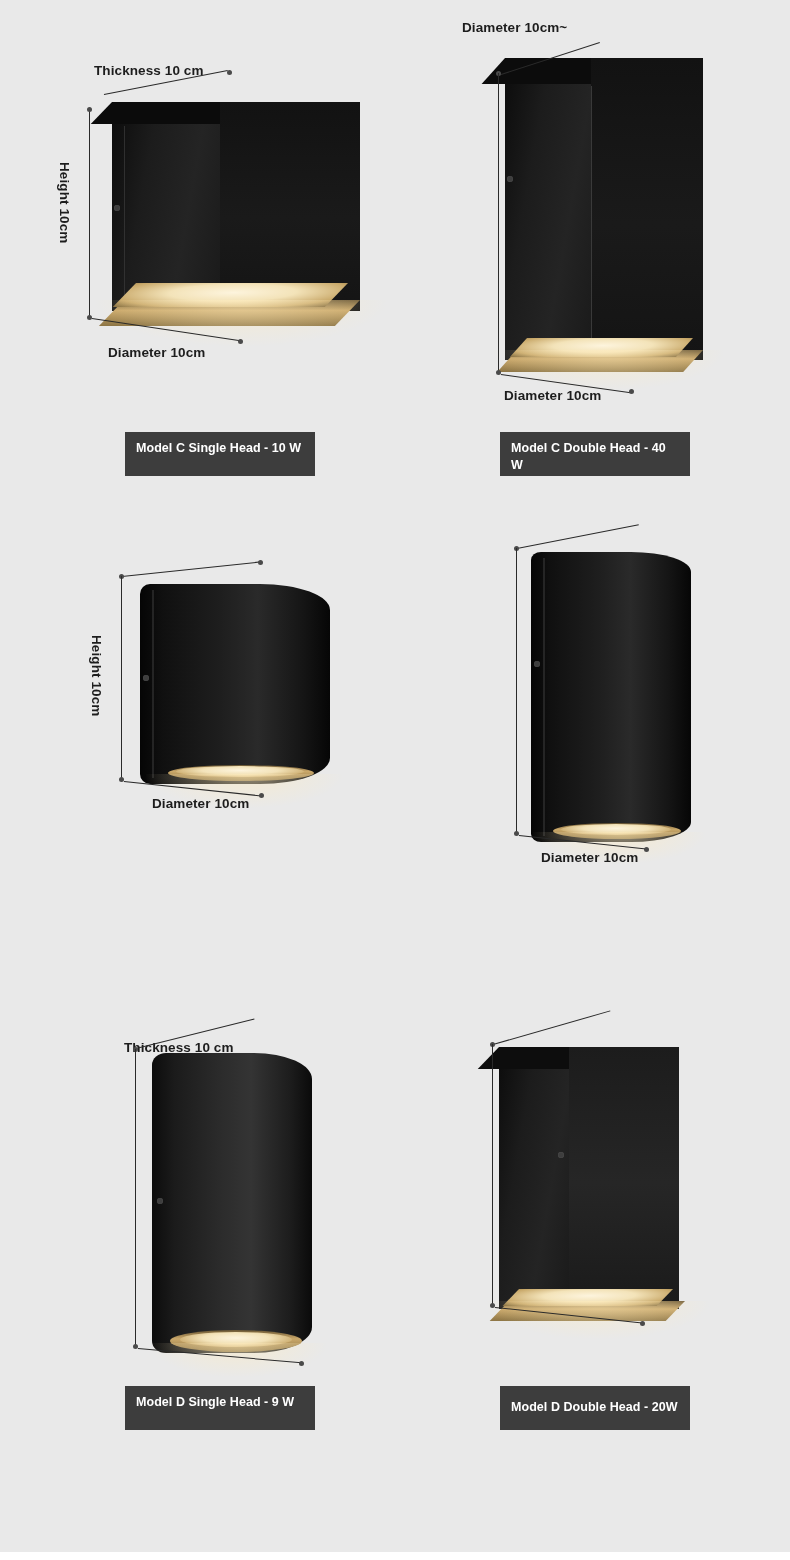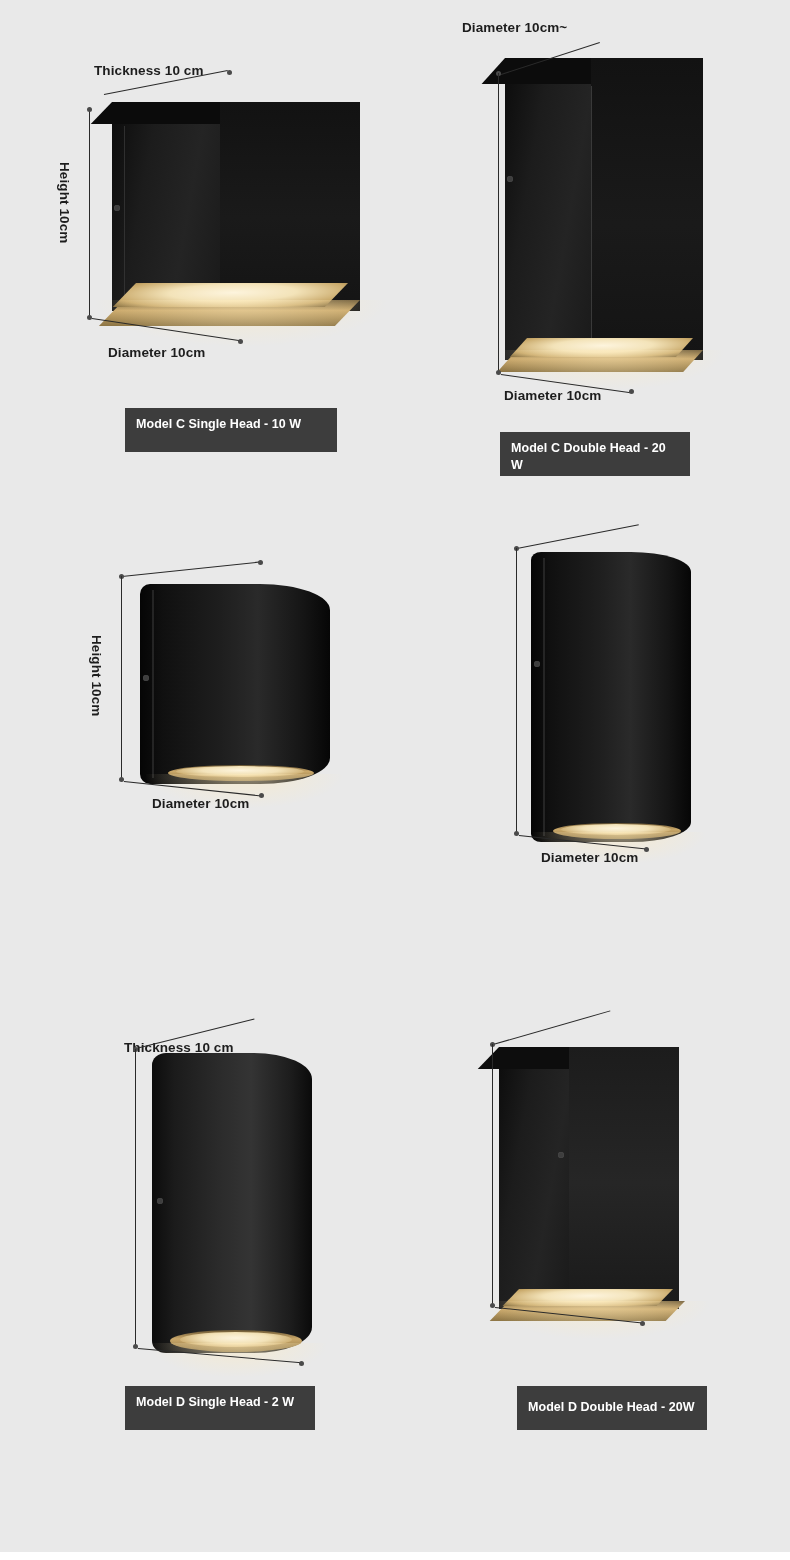--- a/index.html
+++ b/index.html
@@ -167,21 +167,21 @@
       <div class="dline v" style="left:89px; top:110px; height:208px;"></div>
       <div class="dot" style="left:87px; top:107px;"></div>
       <div class="dot" style="left:87px; top:315px;"></div>
       <div class="dim vert" style="left:72px; top:162px;">Height 10cm</div>
 
       <div class="dline diag" style="left:92px; top:318px; width:150px; transform:rotate(8.5deg);"></div>
       <div class="dot" style="left:238px; top:339px;"></div>
       <div class="dim" style="left:108px; top:345px;">Diameter 10cm</div>
     </div>
 
-    <div class="caption" style="left:125px; top:408px; width:212px; height:44px;">Model C Single Head - 10 W</div>
+    <div class="caption" style="left:125px; top:432px; width:190px; height:44px;">Model C Single Head - 10 W</div>
   </div>
 
   <div class="cell" style="left:395px; top:0; width:395px; height:490px;">
 
     <div class="stage">
       <div class="lamp">
         <div class="face-top" style="left:110px; top:58px; width:190px; height:26px; transform:skewX(-42deg); transform-origin:left top; background:#0c0c0c;"></div>
         <div class="face-front" style="left:110px; top:84px; width:86px; height:276px;"></div>
         <div class="face-side" style="left:196px; top:58px; width:112px; height:302px;"></div>
         <div class="seam" style="left:196px; top:86px; height:272px; background:#454545;"></div>
@@ -196,21 +196,21 @@
       <div class="dot" style="left:101px; top:71px;"></div>
 
       <div class="dline v" style="left:103px; top:73px; height:300px;"></div>
       <div class="dot" style="left:101px; top:370px;"></div>
 
       <div class="dline diag" style="left:106px; top:374px; width:131px; transform:rotate(8deg);"></div>
       <div class="dot" style="left:234px; top:389px;"></div>
       <div class="dim" style="left:109px; top:388px;">Diameter 10cm</div>
     </div>
 
-    <div class="caption" style="left:105px; top:432px; width:190px; height:44px;">Model C Double Head - 20 W</div>
+    <div class="caption" style="left:105px; top:432px; width:190px; height:44px;">Model C Double Head - 40 W</div>
   </div>
 
   <div class="cell" style="left:0; top:490px; width:395px; height:465px;">
 
     <div class="stage">
       <div class="lamp">
         <div class="cyl" style="left:140px; top:94px; width:190px; height:200px; border-radius:10px 70px 70px 10px / 10px 26px 26px 10px;"></div>
         <div class="cyl-edge" style="left:152px; top:100px; height:188px;"></div>
         <div class="screw" style="left:143px; top:185px;"></div>
         <div class="glow-rim" style="left:168px; top:275px; width:146px; height:16px; border-radius:50%;"></div>
@@ -225,21 +225,21 @@
 
       <div class="dline v" style="left:121px; top:86px; height:204px;"></div>
       <div class="dot" style="left:119px; top:287px;"></div>
       <div class="dim vert" style="left:104px; top:145px;">Height 10cm</div>
 
       <div class="dline diag" style="left:124px; top:291px; width:138px; transform:rotate(6deg);"></div>
       <div class="dot" style="left:259px; top:303px;"></div>
       <div class="dim" style="left:152px; top:306px;">Diameter 10cm</div>
     </div>
 
-    <div class="caption" style="left:125px; top:896px; width:190px; height:44px;">Model D Single Head - 2 W</div>
+    <div class="caption" style="left:125px; top:896px; width:190px; height:44px;">Model D Single Head - 9 W</div>
   </div>
 
   <div class="cell" style="left:395px; top:490px; width:395px; height:465px;">
 
     <div class="stage">
       <div class="lamp">
         <div class="cyl" style="left:136px; top:62px; width:160px; height:290px; border-radius:10px 60px 60px 10px / 8px 20px 20px 8px;"></div>
         <div class="cyl-edge" style="left:148px; top:68px; height:278px;"></div>
         <div class="screw" style="left:139px; top:171px;"></div>
         <div class="glow-rim" style="left:158px; top:333px; width:128px; height:16px; border-radius:50%;"></div>
@@ -251,21 +251,21 @@
       <div class="dot" style="left:119px; top:56px;"></div>
 
       <div class="dline v" style="left:121px; top:58px; height:286px;"></div>
       <div class="dot" style="left:119px; top:341px;"></div>
 
       <div class="dline diag" style="left:124px; top:345px; width:128px; transform:rotate(6deg);"></div>
       <div class="dot" style="left:249px; top:357px;"></div>
       <div class="dim" style="left:146px; top:360px;">Diameter 10cm</div>
     </div>
 
-    <div class="caption" style="left:122px; top:896px; width:190px; height:44px; display:flex; align-items:center;">Model D Double Head - 20W</div>
+    <div class="caption" style="left:105px; top:896px; width:190px; height:44px; display:flex; align-items:center;">Model D Double Head - 20W</div>
   </div>
 
   <div class="cell" style="left:0; top:955px; width:395px; height:605px;">
 
     <div class="stage">
       <div class="lamp">
         <div class="cyl" style="left:152px; top:98px; width:160px; height:300px;
              border-radius:14px 58px 58px 14px / 12px 26px 26px 12px;
              background:linear-gradient(90deg,#0c0c0c 0%,#1b1b1b 14%,#2c2c2c 44%,#343434 62%,#1d1d1d 86%,#0a0a0a 100%);"></div>
         <div class="screw" style="left:157px; top:243px;"></div>

